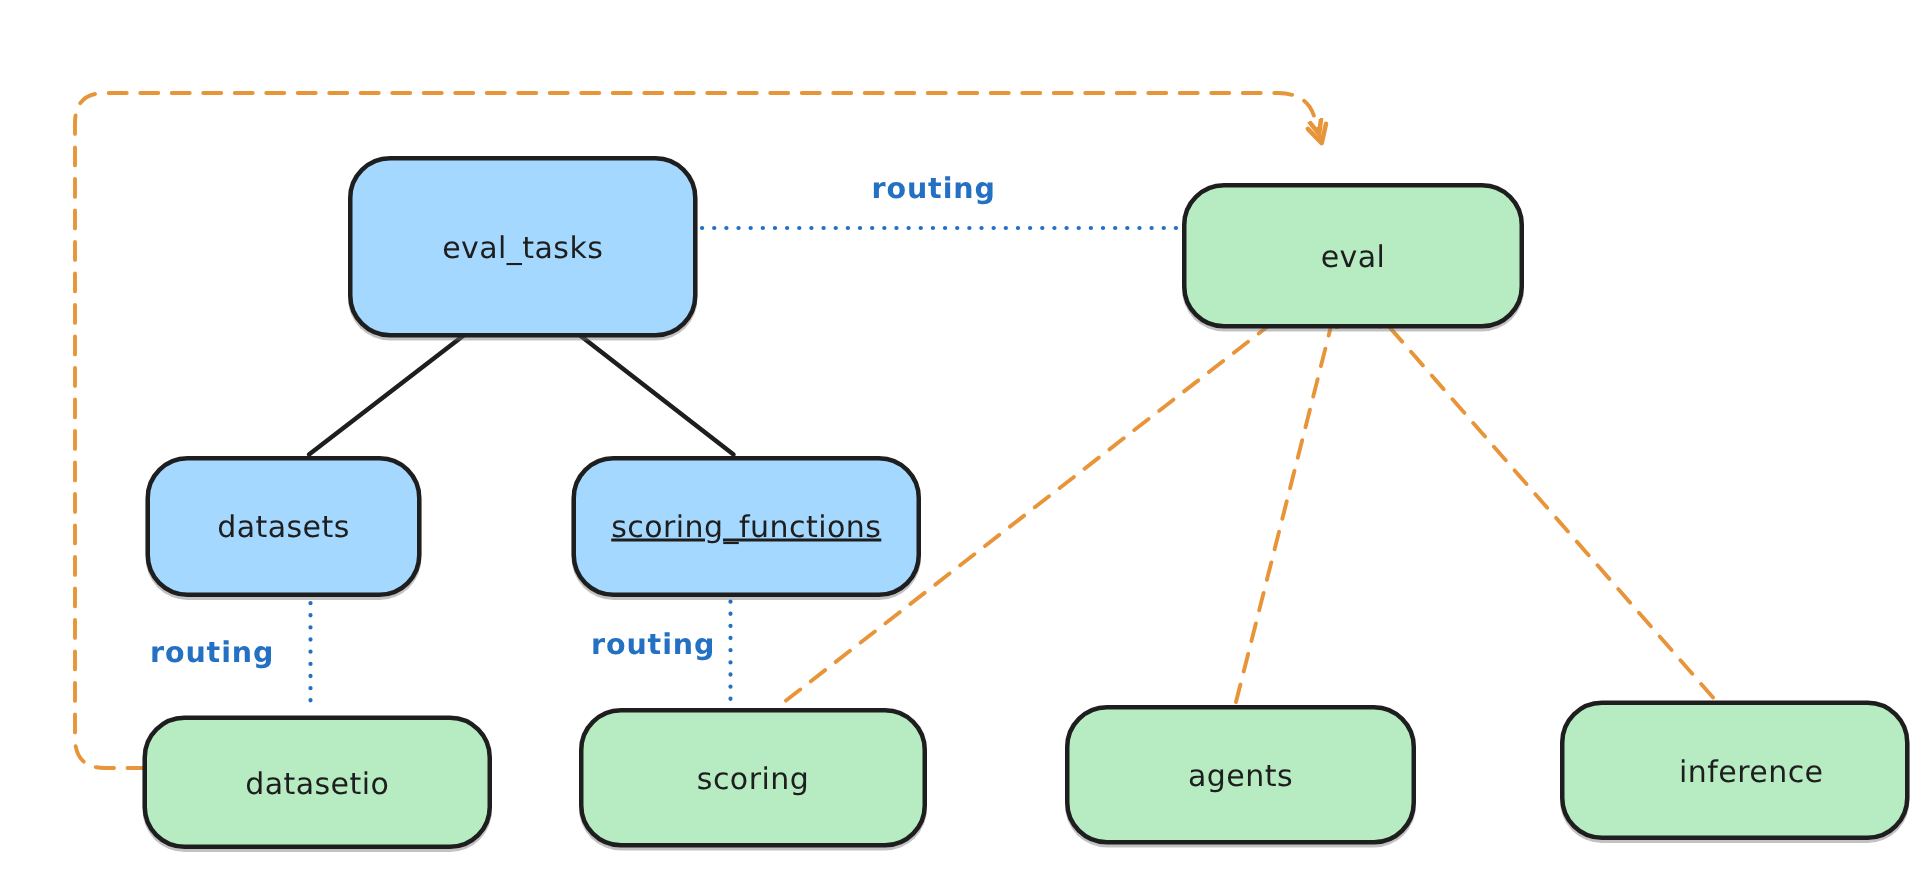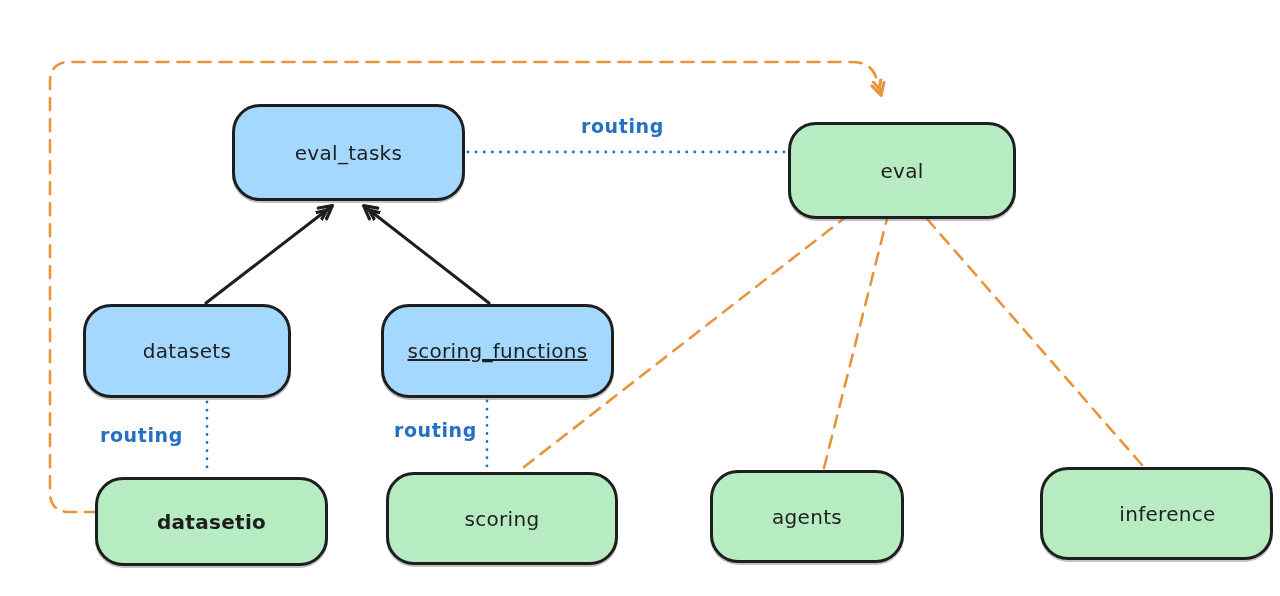--- a/index.html
+++ b/index.html
@@ -102,45 +102,45 @@
     <line class="edge-orange" x1="1142" y1="465" x2="914" y2="204" marker-end="url(#ah-orange)"></line>
 
     <line class="edge-black" x1="206" y1="303" x2="332" y2="206" marker-end="url(#ah-black)"></line>
     <line class="edge-black" x1="489" y1="303" x2="364" y2="206" marker-end="url(#ah-black)"></line>
 
     <line class="edge-blue-dotted" x1="468" y1="152" x2="786" y2="152"></line>
     <line class="edge-blue-dotted" x1="207" y1="402" x2="207" y2="474"></line>
     <line class="edge-blue-dotted" x1="487" y1="401" x2="487" y2="466"></line>
   </svg>
 
-  <div class="node blue" style="left:232px; top:104px; width:233px; height:97px;">
+  <div class="node blue" style="left:232px; top:104px; width:233px; height:121px;">
     <span>eval_tasks</span>
   </div>
 
   <div class="node green" style="left:788px; top:101px; width:228px; height:97px;margin-top:21px;">
     <span>eval</span>
   </div>
 
-  <div class="node blue" style="left:83px; top:304px; width:208px; height:94px;">
+  <div class="node blue" style="left:97px; top:304px; width:184px; height:94px;">
     <span>datasets</span>
   </div>
 
   <div class="node blue" style="left:381px; top:304px; width:233px; height:94px;text-decoration:underline;">
     <span>scoring_functions</span>
   </div>
 
-  <div class="node green" style="left:95px; top:477px; width:233px; height:89px;font-weight:bold;">
+  <div class="node green" style="left:95px; top:477px; width:233px; height:89px;">
     <span>datasetio</span>
   </div>
 
   <div class="node green" style="left:386px; top:472px; width:232px; height:93px;">
     <span>scoring</span>
   </div>
 
-  <div class="node green" style="left:710px; top:470px; width:194px; height:93px;text-align:center;">
+  <div class="node green" style="left:710px; top:470px; width:234px; height:93px;text-align:center;">
     <span>agents</span>
   </div>
 
   <div class="node green" style="left:1040px; top:467px; width:233px; height:93px;padding-left:22px;">
     <span>inference</span>
   </div>
 
   <div class="edge-label" style="left:581px; top:115px;">routing</div>
 
   <div class="edge-label" style="left:100px; top:424px;">routing</div>

